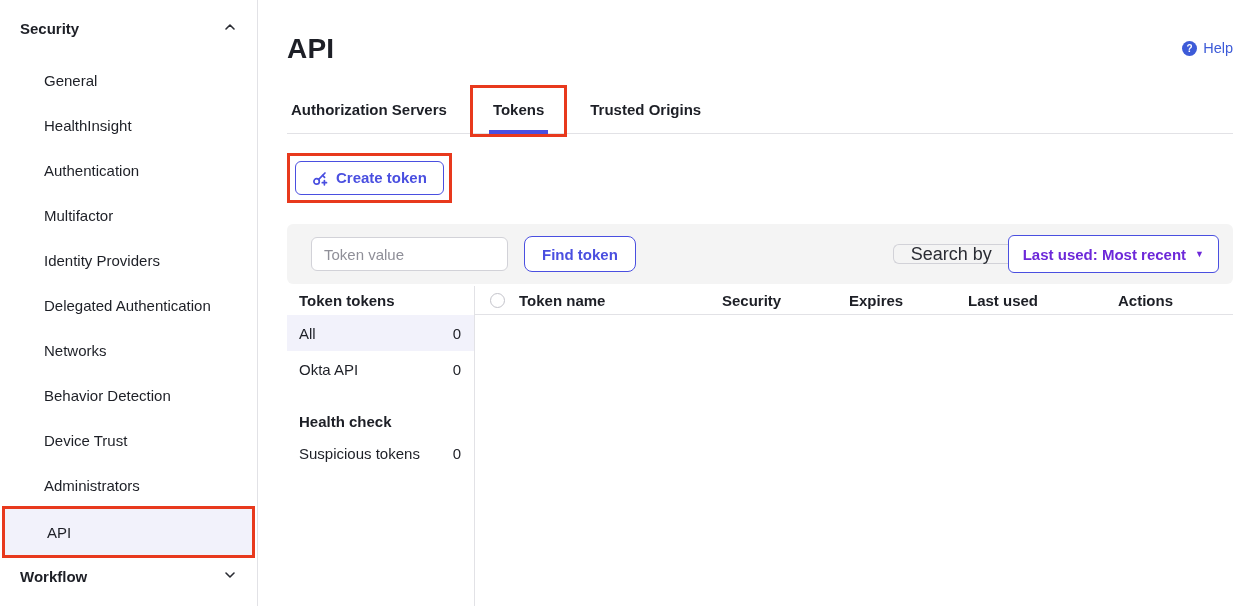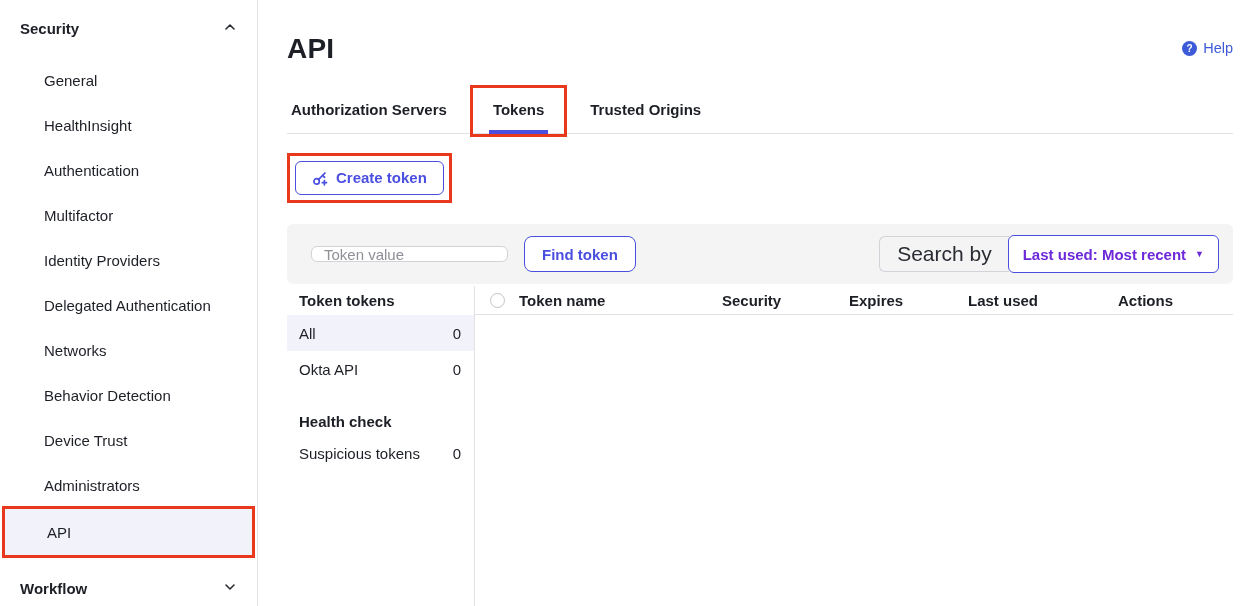--- a/index.html
+++ b/index.html
@@ -30,21 +30,21 @@
     padding-left: 44px; font-size: 15px; cursor: pointer;
   }
   .api-annotation {
     border: 3px solid #e8391d;
     margin: -2px 2px 0 2px;
   }
   .side-item.selected {
     background: #f2f2fb;
     height: 46px; padding-left: 42px;
   }
-  .side-section-header.workflow { margin-top: 22px; }
+  .side-section-header.workflow { margin-top: 10px; }
   .chev { width: 14px; height: 14px; }
   .chev polyline { fill: none; stroke: #2a2c33; stroke-width: 1.6; stroke-linecap: round; stroke-linejoin: round; }
 
   
   .main { flex: 1; padding: 0 24px 0 29px; position: relative; }
   .header-row {
     margin-top: 33px;
     display: flex; align-items: flex-start; justify-content: space-between;
   }
   .page-title { font-size: 28px; font-weight: bold; letter-spacing: 0.2px; }
@@ -97,38 +97,38 @@
   .key-icon * { stroke: #4a4fe0; stroke-width: 1.7; fill: none; stroke-linecap: round; }
 
   
   .filter-bar {
     margin-top: 21px; height: 60px;
     background: #f4f4f4; border-radius: 6px;
     display: flex; align-items: center;
     padding: 0 14px 0 24px;
   }
   .token-input {
-    width: 197px; height: 16px;
+    width: 197px; height: 34px;
     border: 1px solid #d2d2d8; border-radius: 6px;
     background: #fff; padding: 0 12px;
     font-size: 15px; font-family: inherit; color: #1d1f26;
   }
   .token-input::placeholder { color: #8f8f98; }
   .find-btn {
     margin-left: 16px; height: 36px;
     background: #fff; border: 1px solid #4a4fe0; border-radius: 8px;
     color: #4a4fe0; font-size: 15px; font-weight: bold;
     padding: 0 17px; cursor: pointer; font-family: inherit;
   }
   .filter-right { margin-left: auto; display: flex; align-items: center; }
   .search-by {
-    height: 36px; display: flex; align-items: center;
+    height: 20px; display: flex; align-items: center;
     border: 1px solid #d2d2d8; border-right: none;
     border-radius: 6px 0 0 6px;
-    padding: 0 17px; font-size: 21px; color: #2a2c33;
+    padding: 0 17px; font-size: 18px; color: #2a2c33;
   }
   .sort-dropdown {
     height: 38px; display: flex; align-items: center; gap: 9px;
     background: #fff; border: 1px solid #4a4fe0; border-radius: 6px;
     padding: 0 14px; cursor: pointer;
     color: #6d28d9; font-size: 15px; font-weight: bold;
     font-family: inherit; margin-left: -1px;
   }
   .caret { font-size: 9px; line-height: 1; }
 

